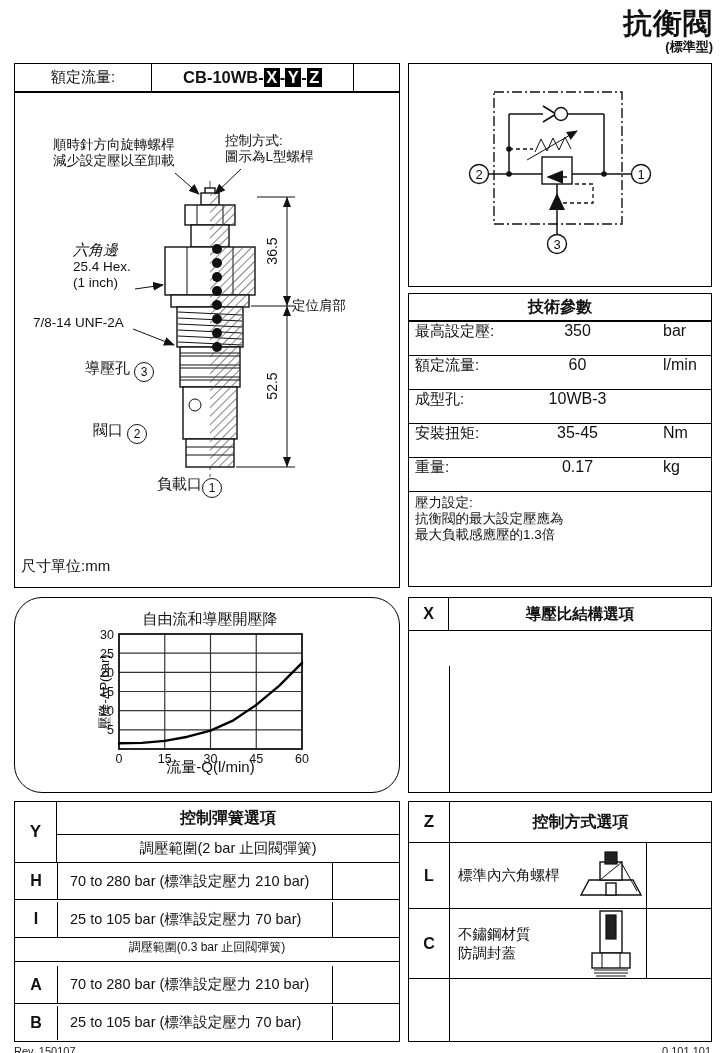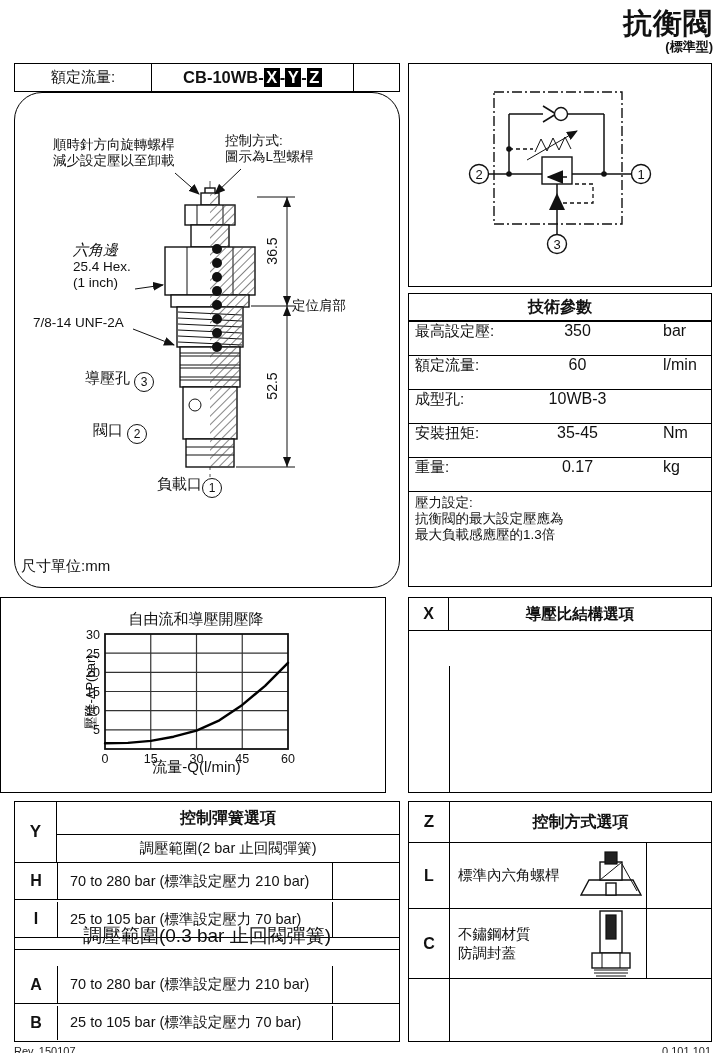--- a/index.html
+++ b/index.html
@@ -10,21 +10,21 @@
   
   #page-title{position:absolute;top:4px;right:8px;font-size:29px;font-weight:bold;letter-spacing:1px;}
   #page-subtitle{position:absolute;top:38px;right:8px;font-size:13px;font-weight:bold;}
   
   #order-box{left:14px;top:63px;width:386px;height:29px;display:flex;}
   #order-box .lbl{width:136px;border-right:1.6px solid #000;font-size:15px;display:flex;align-items:center;justify-content:center;}
   #order-box .code{width:201px;border-right:1.6px solid #000;font-size:16.5px;font-weight:bold;display:flex;align-items:center;justify-content:center;white-space:pre;}
   #order-box .tail{flex:1;}
   .inv{background:#000;color:#fff;padding:0 2.5px;}
   
-  #valve-box{left:14px;top:92px;width:386px;height:496px;border-radius:28px;}
+  #valve-box{left:14px;top:92px;width:386px;height:496px;}
   #valve-box svg{position:absolute;left:0;top:0;}
   .callout{position:absolute;font-size:13.5px;line-height:1.2;white-space:nowrap;}
   .portlbl{position:absolute;font-size:15px;white-space:nowrap;}
   .cnum{display:inline-block;width:18px;height:18px;border:1.6px solid #111;border-radius:50%;
         text-align:center;line-height:18px;font-size:12px;vertical-align:-3px;}
   #unit-note{position:absolute;left:6px;top:464px;font-size:15px;}
   
   .part{fill:#fff;stroke:#111;stroke-width:1.4;}
   .thin{stroke:#111;stroke-width:1;fill:none;}
   .ln{stroke:#111;stroke-width:1.5;fill:none;}
@@ -38,21 +38,21 @@
   
   #spec-box{left:408px;top:293px;width:304px;height:294px;}
   #spec-box .hd{height:26px;border-bottom:2px solid #000;font-size:16px;font-weight:bold;
                 display:flex;align-items:center;justify-content:center;}
   .spec-row{height:33px;border-bottom:1.6px solid #000;display:flex;}
   .spec-row .sl{width:105px;padding-left:6px;font-size:15px;}
   .spec-row .sv{width:115px;text-align:center;font-size:16px;}
   .spec-row .su{flex:1;padding-left:28px;font-size:16px;}
   #spec-note{padding:3px 6px;font-size:13.5px;line-height:1.2;}
   
-  #chart-box{left:0;top:597px;width:386px;height:196px;}
+  #chart-box{left:14px;top:597px;width:386px;height:196px;border-radius:28px;}
   #chart-title{position:absolute;left:60px;top:12px;width:270px;text-align:center;font-size:15px;}
   #chart-ylabel{position:absolute;left:30px;top:85px;width:120px;text-align:center;font-size:13px;
                 transform:rotate(-90deg);}
   #chart-xlabel{position:absolute;left:104px;top:160px;width:183px;text-align:center;font-size:15px;}
   #chart-svg{position:absolute;left:0;top:0;}
   #chart-svg .grid{stroke:#333;stroke-width:1.2;}
   #chart-svg .frame{fill:none;stroke:#111;stroke-width:1.8;}
   #chart-svg .curve{fill:none;stroke:#000;stroke-width:2.4;stroke-linejoin:round;stroke-linecap:round;}
   #chart-svg text{font-size:12.5px;fill:#111;font-family:"Liberation Sans",sans-serif;}
   #chart-svg .xt{text-anchor:middle;}
@@ -171,21 +171,21 @@
     <div class="callout" style="left:210px;top:40px;">
       <div>控制方式:</div>
       <div>圖示為L型螺桿</div>
     </div>
     <div class="callout" style="left:58px;top:148px;">
       <div style="font-size:15px;font-style:italic;">六角邊</div>
       <div>25.4 Hex.</div>
       <div>(1 inch)</div>
     </div>
     <div class="callout" style="left:18px;top:222px;">7/8-14 UNF-2A</div>
-    <div class="portlbl" style="left:70px;top:276px;">
+    <div class="portlbl" style="left:70px;top:266px;">
       <span>導壓孔</span>
       <span class="cnum">3</span>
     </div>
     <div class="portlbl" style="left:78px;top:328px;">
       <span>閥口</span>
       <span class="cnum">2</span>
     </div>
     <div class="portlbl" style="left:142px;top:382px;">
       <span>負載口</span><span class="cnum">1</span>
     </div>
@@ -318,21 +318,21 @@
     <div class="optrow yrow bb" style="top:60px;height:38px;border-top:1.6px solid #000;">
       <div class="rc">H</div>
       <div class="rd">70 to 280 bar (標準設定壓力 210 bar)</div>
       <div class="re"></div>
     </div>
     <div class="optrow yrow bb" style="top:99.6px;height:36.4px;">
       <div class="rc">I</div>
       <div class="rd">25 to 105 bar (標準設定壓力 70 bar)</div>
       <div class="re"></div>
     </div>
-    <div class="optrow bb" style="top:120px;height:28px;display:flex;align-items:center;justify-content:center;font-size:19px;">調壓範圍(0.3 bar 止回閥彈簧)</div>
+    <div class="optrow bb" style="top:132px;height:28px;display:flex;align-items:center;justify-content:center;font-size:12px;">調壓範圍(0.3 bar 止回閥彈簧)</div>
     <div class="optrow yrow bb" style="top:164px;height:38px;">
       <div class="rc">A</div>
       <div class="rd">70 to 280 bar (標準設定壓力 210 bar)</div>
       <div class="re"></div>
     </div>
     <div class="optrow yrow" style="top:203.6px;height:34.4px;">
       <div class="rc">B</div>
       <div class="rd">25 to 105 bar (標準設定壓力 70 bar)</div>
       <div class="re"></div>
     </div>

